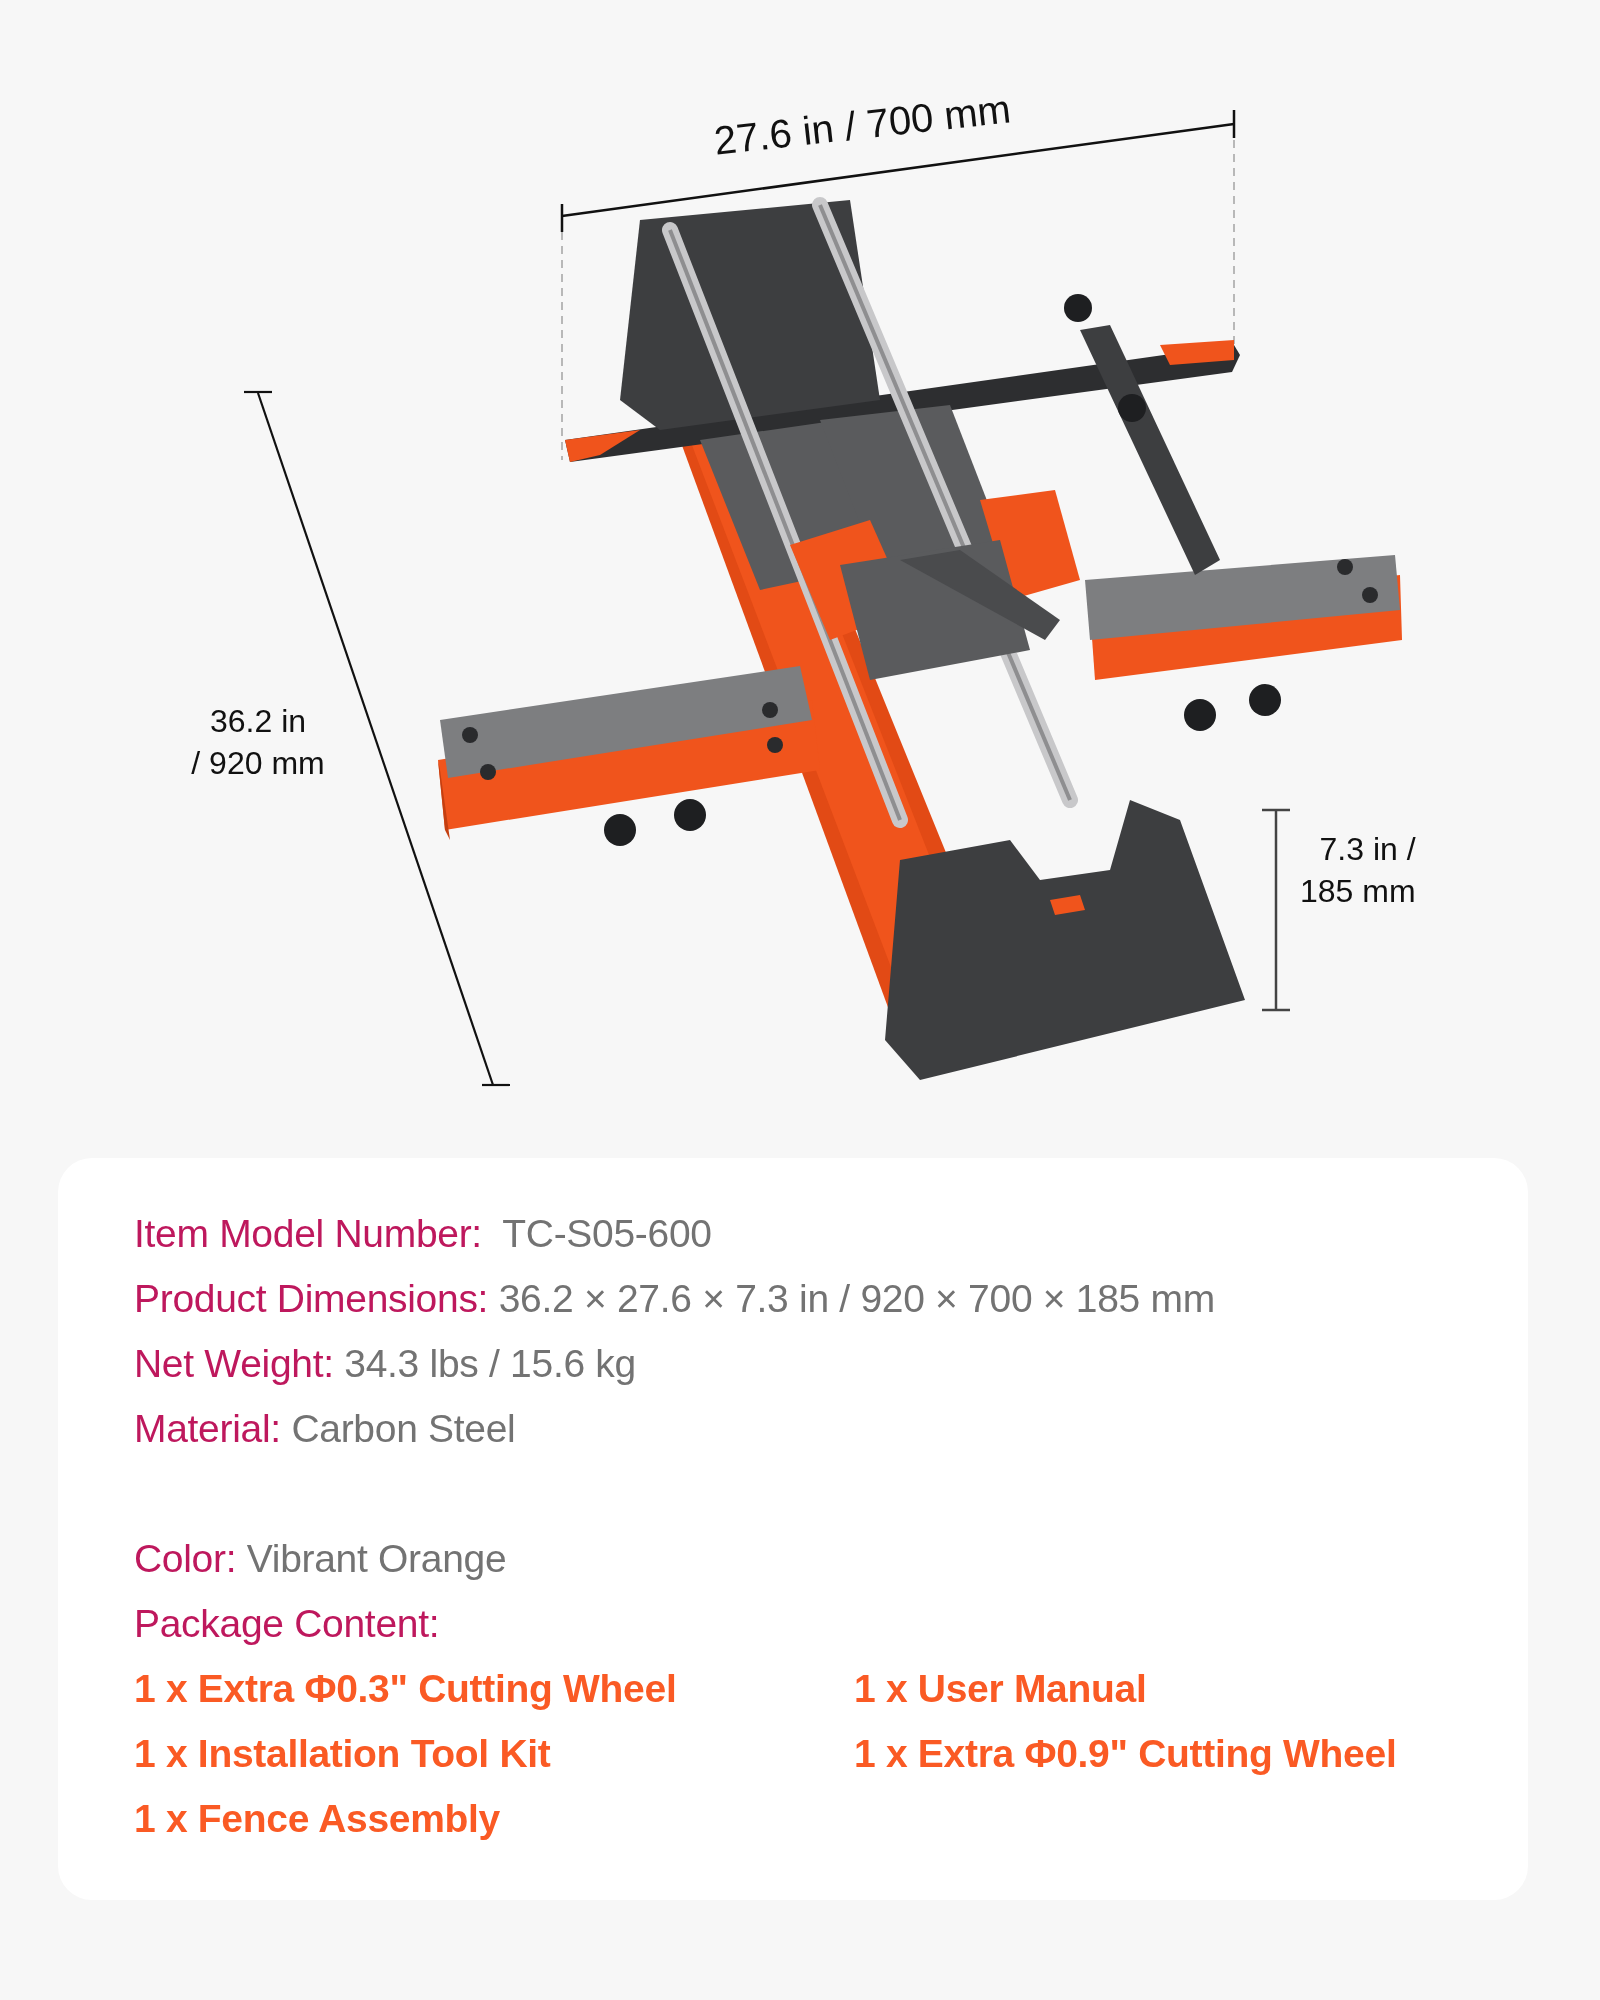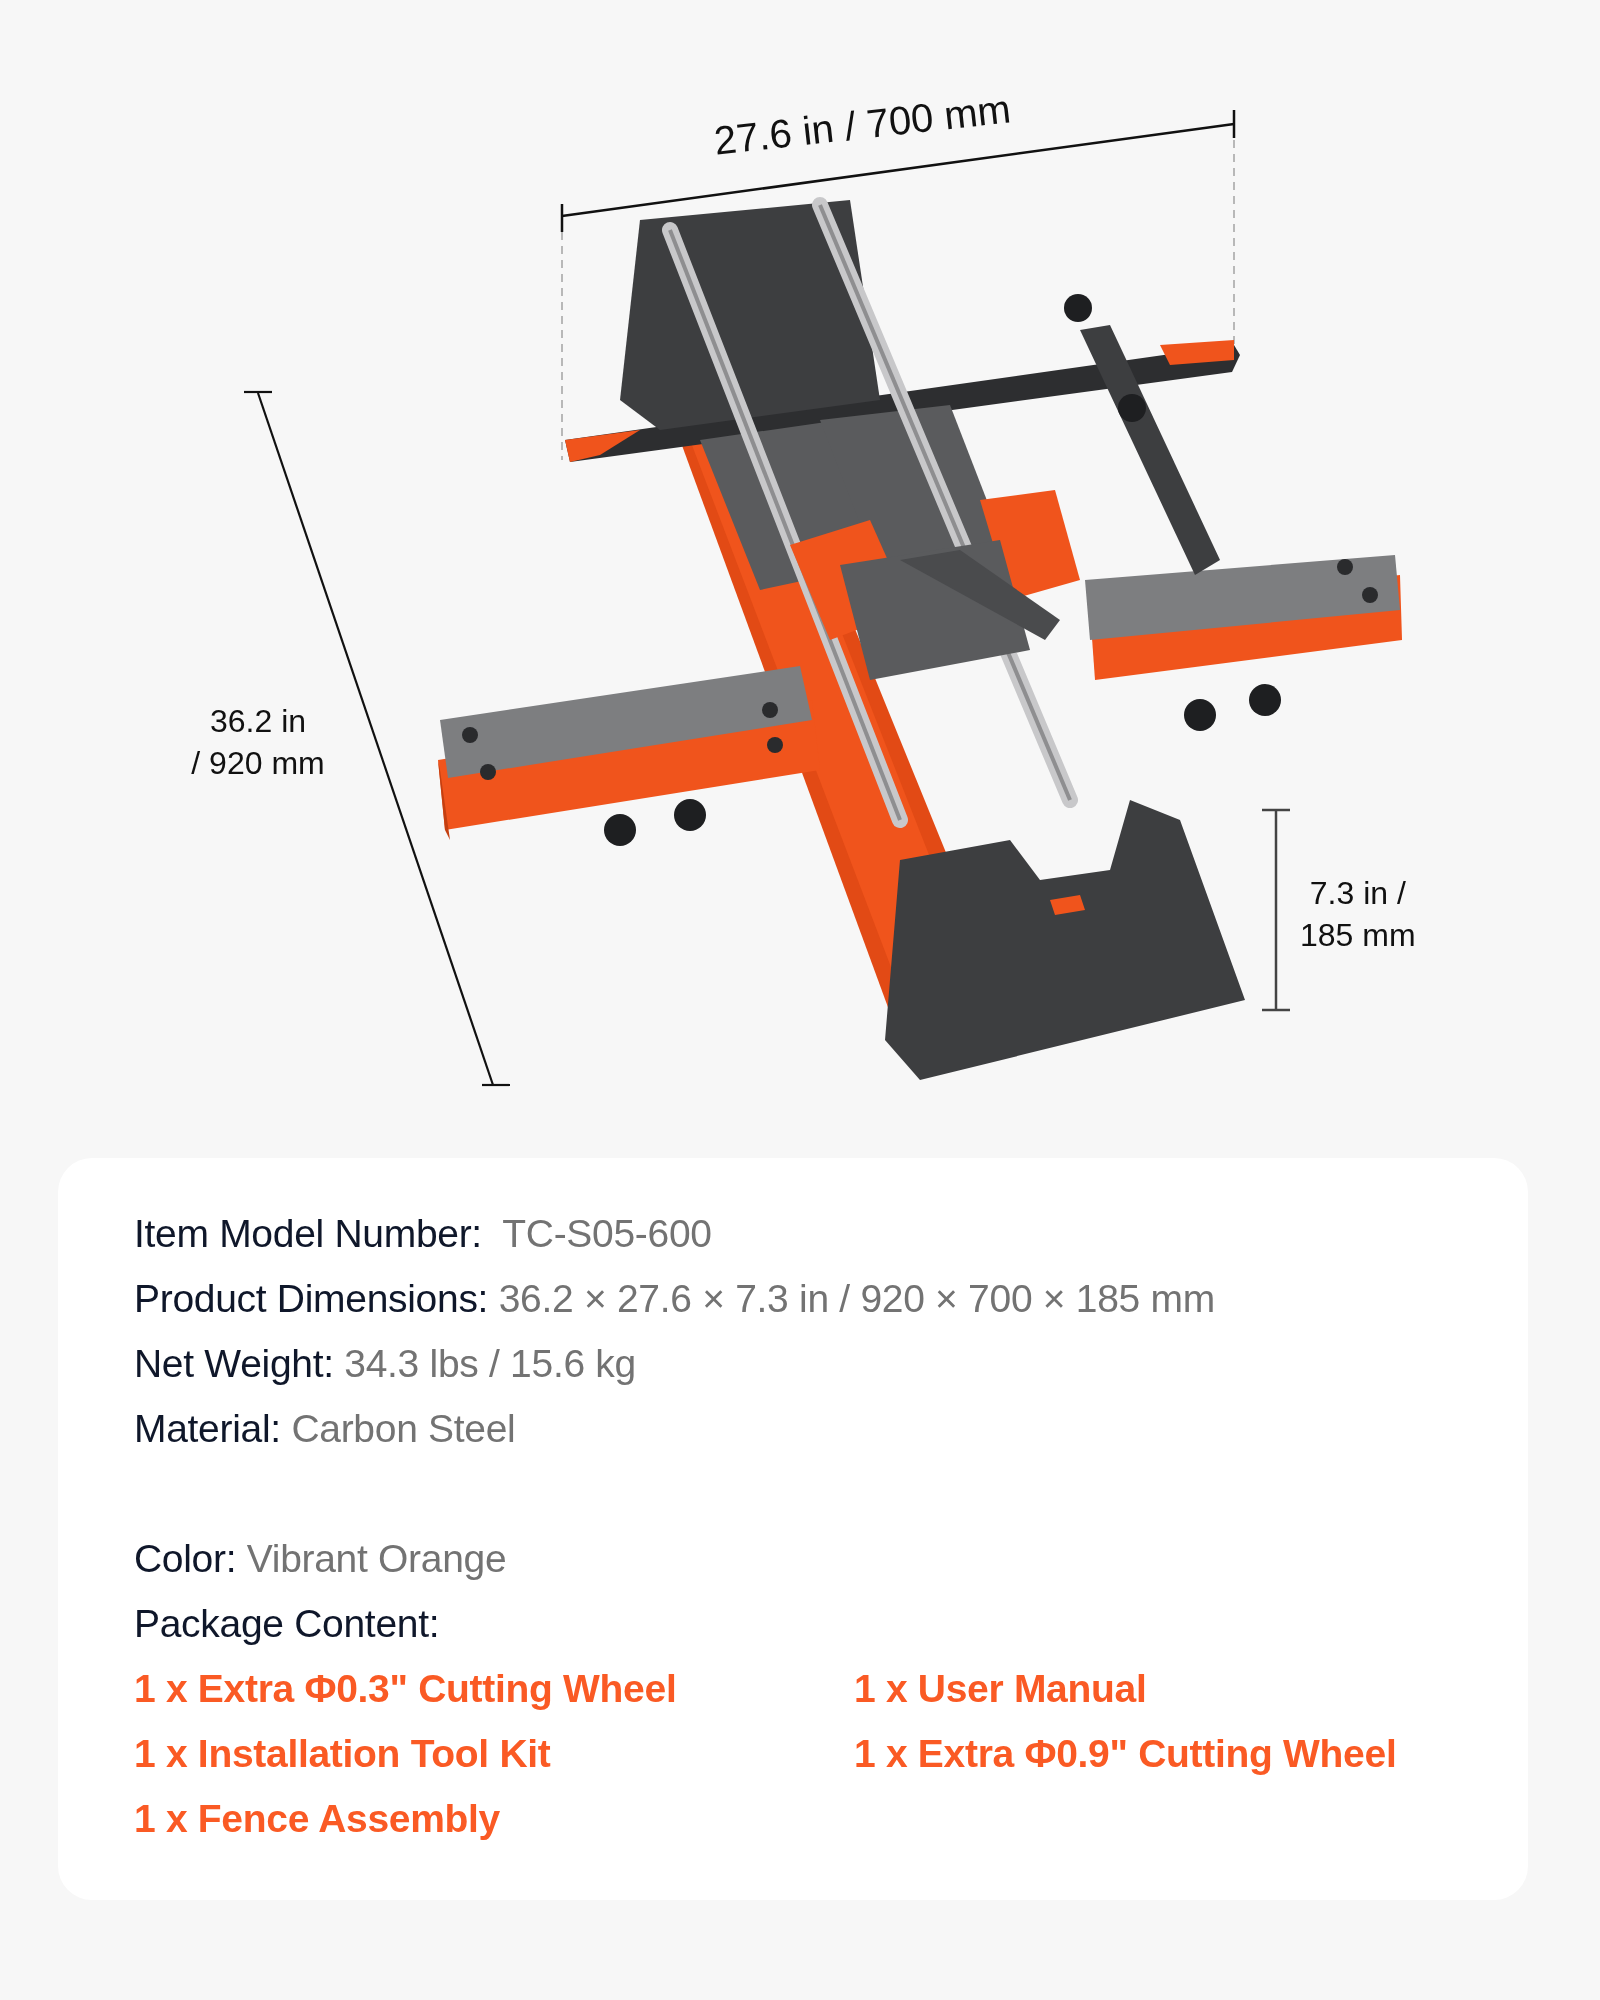--- a/index.html
+++ b/index.html
@@ -5,28 +5,28 @@
   * { box-sizing: border-box; margin: 0; padding: 0; }
   html, body { width: 1600px; height: 2000px; background: #f7f7f7; overflow: hidden; }
   body { position: relative; font-family: "Liberation Sans", "DejaVu Sans", sans-serif; color: #111; }
 
   .stage { position: absolute; left: 0; top: 0; width: 1600px; height: 1130px; }
   .product-svg { position: absolute; left: 0; top: 0; width: 1600px; height: 1130px; }
 
   .dim-label { position: absolute; color: #111; font-size: 32px; line-height: 42px; white-space: nowrap; }
   .dim-width { left: 712px; top: 120px; transform: rotate(-6.3deg); transform-origin: left top; font-size: 40px; }
   .dim-length { left: 168px; top: 700px; text-align: center; width: 180px; }
-  .dim-height { left: 1300px; top: 872px; text-align: center; }
+  .dim-height { left: 1300px; top: 828px; text-align: right; }
 
   .spec-card {
     position: absolute; left: 58px; top: 1158px; width: 1470px; height: 742px;
     background: #ffffff; border-radius: 34px;
   }
   .spec-row { position: absolute; left: 76px; font-size: 39px; line-height: 48px; white-space: nowrap; letter-spacing: -0.3px; }
-  .spec-label { color: #0f172a; font-weight: normal; margin-top: 36px; }
+  .spec-label { color: #be185d; font-weight: normal; margin-top: 36px; }
   .spec-value { color: #737373; font-weight: normal; }
   .pkg-item { position: absolute; font-size: 39px; line-height: 48px; color: #fa5a24; font-weight: bold; white-space: nowrap; letter-spacing: -0.3px; }
 </style>
 </head>
 <body>
 
 <div class="stage">
   <svg class="product-svg" viewBox="0 0 1600 1130">
 
     <g stroke="#111" stroke-width="2.5" fill="none">

